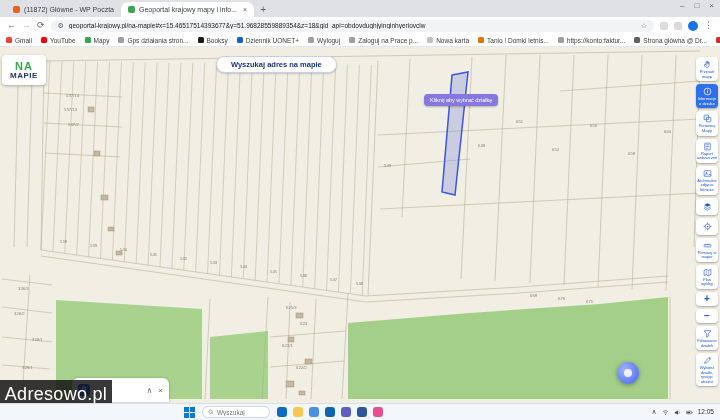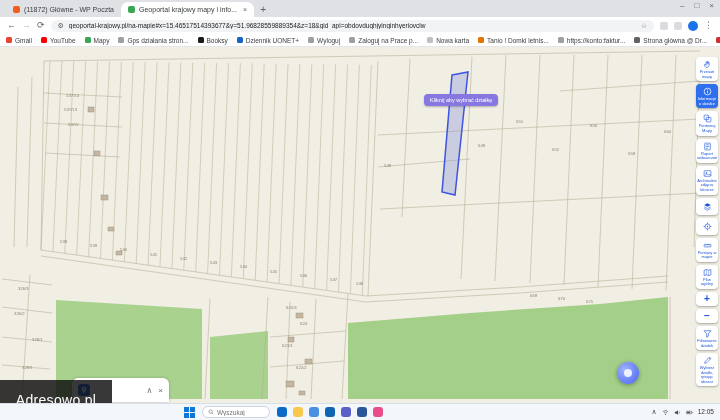--- a/index.html
+++ b/index.html
@@ -41,21 +41,21 @@
 
   .toolbar{position:absolute;right:2px;top:57px;width:22px;display:flex;flex-direction:column;gap:3px}
   .tb-btn{background:#fff;border-radius:4px;box-shadow:0 1px 2px rgba(0,0,0,.3);color:#1d56d8;display:flex;flex-direction:column;align-items:center;padding:3px 1px 2px;text-align:center}
   .tb-btn.active{background:#2f6fed;color:#fff}
   .tb-ic{width:9px;height:9px;display:block}
   .tb-ic svg{width:9px;height:9px;display:block}
   .tb-lbl{font-size:4px;line-height:4.6px;margin-top:1px}
   .tb-btn.zoom{font-size:10px;font-weight:bold;padding:1px 0 2px}
   .tb-btn.icon-only{padding:4px 0}
 
-  .watermark{position:absolute;left:0;top:380px;width:112px;height:28px;background:rgba(12,12,12,.82);color:#fff;font-size:14px;display:flex;align-items:flex-end;justify-content:center;z-index:6;letter-spacing:.3px}
+  .watermark{position:absolute;left:0;top:380px;width:112px;height:28px;background:rgba(12,12,12,.82);color:#fff;font-size:18px;display:flex;align-items:center;justify-content:center;z-index:6;letter-spacing:.3px}
   .mini-panel{position:absolute;left:72px;top:378px;width:97px;height:24px;background:#fff;border-radius:6px 6px 0 0;box-shadow:0 0 3px rgba(0,0,0,.25);display:flex;align-items:center;gap:5px;padding:0 6px;z-index:5}
   .mp-pin{width:12px;height:12px;border-radius:3px;background:#2f6fed;display:flex;align-items:center;justify-content:center}
   .mp-pin svg{width:8px;height:8px}
   .mp-ctl{margin-left:auto;display:flex;gap:6px;font-size:8px;color:#6b7076}
   .fab{position:absolute;left:617px;top:362px;width:22px;height:22px;border-radius:50%;background:radial-gradient(circle at 35% 35%,#9db4ff,#4a5ff0);box-shadow:0 1px 4px rgba(0,0,0,.35);z-index:5;display:flex;align-items:center;justify-content:center}
   .fab .dot{width:8px;height:8px;border-radius:50%;background:rgba(255,255,255,.85)}
 
   
   .taskbar{position:absolute;left:0;top:403px;width:720px;height:17px;background:#f3f6fb;border-top:1px solid #d9dfe6;display:flex;align-items:center;gap:7px;padding-left:184px;z-index:10}
   .start{width:11px;height:11px;display:grid;grid-template-columns:5px 5px;grid-template-rows:5px 5px;gap:1px}
@@ -289,20 +289,27 @@
           <text x="300" y="278">624</text>
           <text x="282" y="300">623/1</text>
           <text x="296" y="322">622/2</text>
           <text x="530" y="250">669</text>
           <text x="558" y="253">670</text>
           <text x="586" y="256">671</text>
         </g>
     </svg>
   </div>
 
+  <div class="logo">
+    <span class="l1">NA</span>
+    <span class="l2">MAPIE</span>
+  </div>
+  <div class="pill-btn" style="left:216px">
+    <span>Wyszukaj adres na mapie</span>
+  </div>
   <div class="tooltip">
     <span>Kliknij aby wybrać działkę</span>
   </div>
 
   <div class="toolbar" id="map-toolbar">
       <div class="tb-btn">
         <span class="tb-ic">
           <svg viewBox="0 0 16 16">
             <path d="M5.5 8V3.8a.9.9 0 011.8 0V7m0-3.6a.9.9 0 011.8 0V7m0-2.6a.9.9 0 011.8 0V8.5c0 3-1.6 4.6-4 4.6-2 0-3-.8-3.8-2.6L2.6 8.6c-.4-.9.8-1.7 1.5-1l1.4 1.6" fill="none" stroke="currentColor" stroke-width="1.1" stroke-linecap="round"></path>
           </svg>

